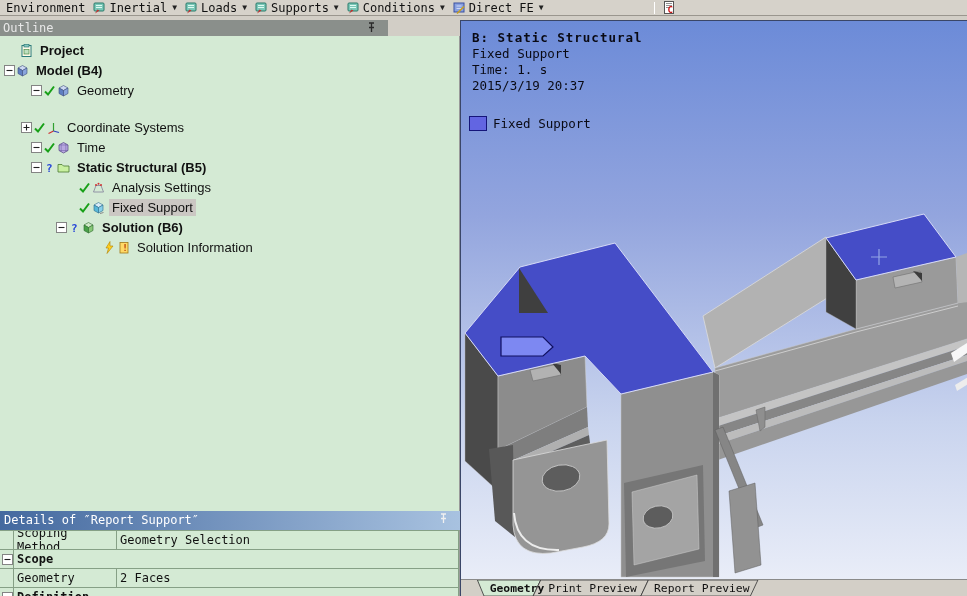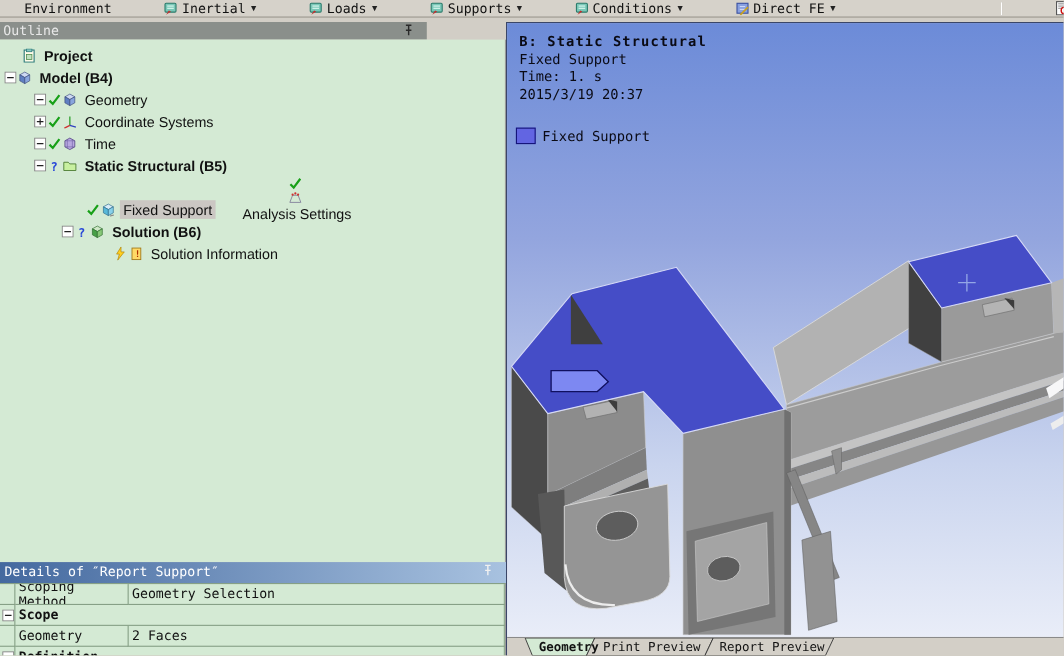--- a/index.html
+++ b/index.html
@@ -3,21 +3,21 @@
 <meta charset="utf-8">
 <style>
   * { margin:0; padding:0; box-sizing:border-box; }
   html,body { width:967px; height:596px; overflow:hidden; }
   body { background:#d2cec6; font-family:"Liberation Sans", sans-serif; position:relative; }
   #win { position:absolute; inset:0; }
 
   
   #toolbar { position:absolute; left:0; top:0; width:967px; height:16px;
     background:#d6d2ca; border-bottom:1px solid #9a968e; display:flex; align-items:center;
-    font-family:"DejaVu Sans Mono", monospace; font-size:12px; color:#111; padding-left:20px;gap:40px; }
+    font-family:"DejaVu Sans Mono", monospace; font-size:12px; color:#111; padding-left:4px; }
   .tb-item { display:flex; align-items:center; gap:3px; padding:0 6px 0 2px; height:15px; cursor:default; white-space:nowrap; }
   .tb-item .caret { font-size:8px; color:#222; margin-left:2px; }
   .tb-sep { width:1px; height:12px; background:#8f8b83; border-right:1px solid #fff; margin:0 6px 0 104px; }
   .icn { display:inline-block; line-height:0; }
   .icn svg { width:13px; height:13px; }
 
   
   #outline-header { position:absolute; left:0; top:20px; width:388px; height:16px; background:#8a8f8b;
     color:#e8e8e8; font-family:"DejaVu Sans Mono", monospace; font-size:12px; line-height:16px; padding-left:3px; }
   #outline-header .pin, #details-title .pin { position:absolute; right:10px; top:1px; }
@@ -159,21 +159,21 @@
         <span class="icn"><svg viewBox="0 0 13 13">
             <path d="M2 7.5 L5 10.5 L11 2.5" fill="none" stroke="#18a018" stroke-width="2"></path>
           </svg></span>
         <span class="icn"><svg viewBox="0 0 13 13">
             <polygon points="2,4 6.5,1.5 11,4 6.5,6.5" fill="#cdd9f2" stroke="#3a4a7a" stroke-width="0.6"></polygon>
             <polygon points="2,4 6.5,6.5 6.5,12 2,9.5" fill="#5f7fc2" stroke="#3a4a7a" stroke-width="0.6"></polygon>
             <polygon points="11,4 6.5,6.5 6.5,12 11,9.5" fill="#89a5dd" stroke="#3a4a7a" stroke-width="0.6"></polygon>
           </svg></span>
         <span class="lbl">Geometry</span>
       </div>
-      <div class="trow" style="padding-left: 31px;">
+      <div class="trow" style="padding-left: 21px; margin-top: 17px;">
         <span class="icn exp"><svg viewBox="0 0 11 11">
             <rect x="0.5" y="0.5" width="10" height="10" fill="#fff" stroke="#848484"></rect>
             <path d="M2.5 5.5 h6 M5.5 2.5 v6" stroke="#222" stroke-width="1.1"></path>
           </svg></span>
         <span class="icn"><svg viewBox="0 0 13 13">
             <path d="M2 7.5 L5 10.5 L11 2.5" fill="none" stroke="#18a018" stroke-width="2"></path>
           </svg></span>
         <span class="icn"><svg viewBox="0 0 13 13">
             <path d="M6.5 10 V2" stroke="#30a030" stroke-width="1.2"></path>
             <path d="M6.5 10 L1.5 12.5" stroke="#d03030" stroke-width="1.2"></path>
@@ -201,21 +201,21 @@
             <path d="M2.5 5.5 h6" stroke="#222" stroke-width="1.1"></path>
           </svg></span>
         <span class="icn"><svg viewBox="0 0 13 13">
             <text x="3" y="11" font-size="11" font-weight="bold" fill="#2848d8" font-family="monospace">?</text>
           </svg></span>
         <span class="icn"><svg viewBox="0 0 13 13">
             <path d="M1 3.5 h4 l1.5 1.5 H12 V11 H1 Z" fill="#c8f0a0" stroke="#4a7a30" stroke-width="0.8"></path>
           </svg></span>
         <span class="lbl b">Static Structural (B5)</span>
       </div>
-      <div class="trow" style="padding-left: 78px; flex-direction: column;">
+      <div class="trow" style="padding-left: 78px;">
         <span class="icn"><svg viewBox="0 0 13 13">
             <path d="M2 7.5 L5 10.5 L11 2.5" fill="none" stroke="#18a018" stroke-width="2"></path>
           </svg></span>
         <span class="icn"><svg viewBox="0 0 13 13">
             <path d="M1.5 11 L4 4.5 H9 L11.5 11 Z" fill="none" stroke="#8a8aa0" stroke-width="0.9"></path>
             <circle cx="4" cy="4" r="1" fill="#d03030"></circle>
             <circle cx="6.5" cy="2.8" r="1" fill="#d03030"></circle>
             <circle cx="9" cy="4" r="1" fill="#d03030"></circle>
           </svg></span>
         <span class="lbl">Analysis Settings</span>

